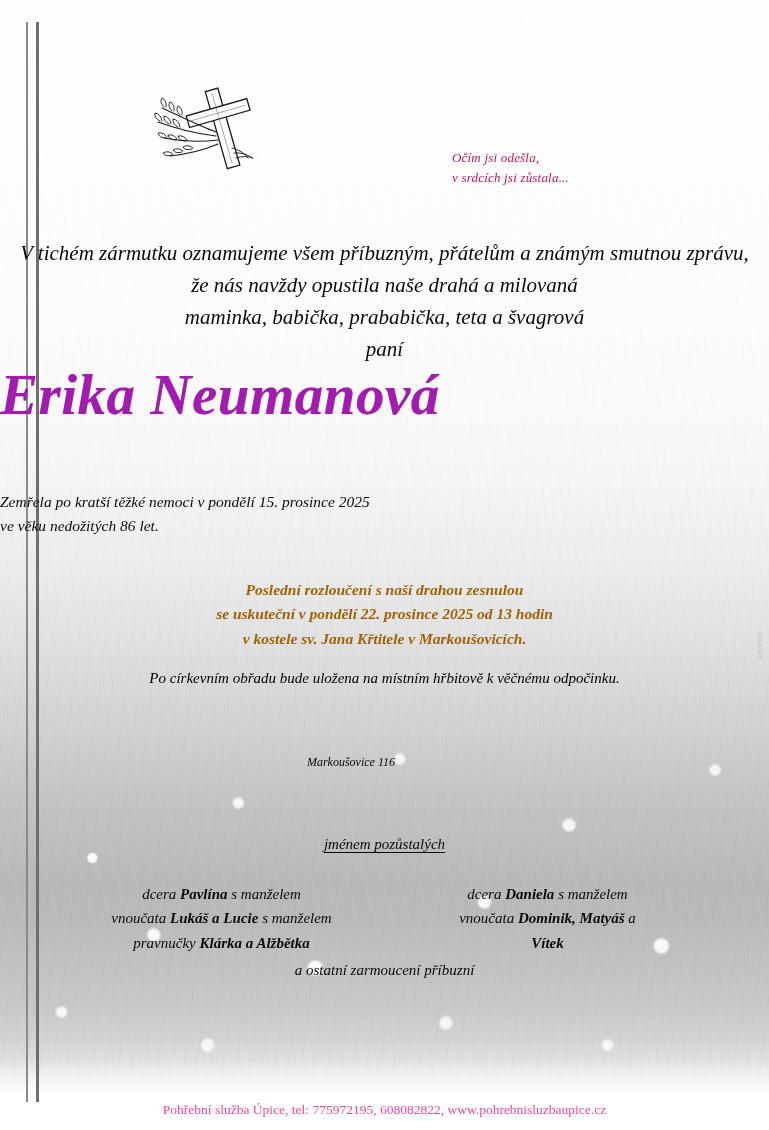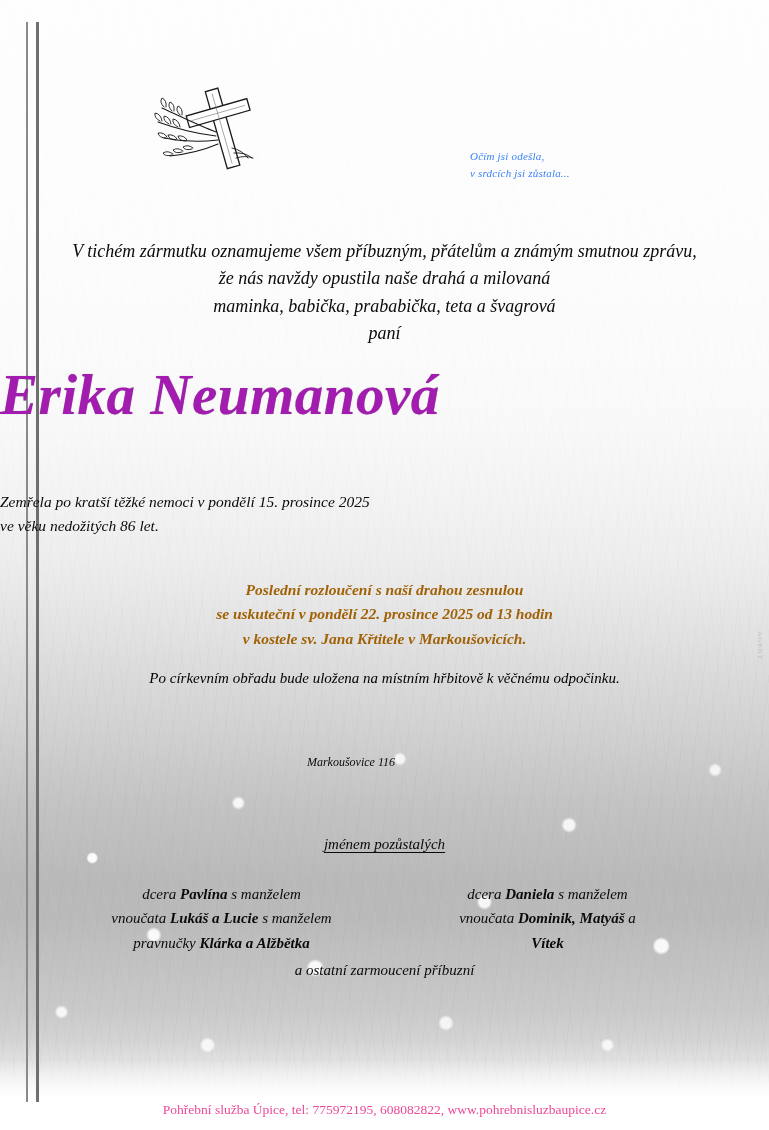--- a/index.html
+++ b/index.html
@@ -98,38 +98,38 @@
   .emblem {
     position: absolute;
     left: 146px;
     top: 86px;
     width: 150px;
     height: 86px;
   }
 
   .epitaph {
     position: absolute;
-    left: 470px;
+    left: 452px;
     top: 148px;
     font-style: italic;
-    font-size: 11px;
+    font-size: 13px;
     line-height: 1.5;
-    color: #3b82f6;
+    color: #be185d;
     letter-spacing: 0.2px;
   }
   .epitaph div { white-space: nowrap; }
 
   .announce {
     position: absolute;
     left: 0;
     top: 238px;
     width: 769px;
     text-align: center;
     font-style: italic;
-    font-size: 18px;
+    font-size: 21px;
     line-height: 1.52;
     color: #0a0a0a;
   }
 
   .name {
     position: absolute;
     left: 0;
     top: 362px;
     width: 769px;
     font-weight: bold;

